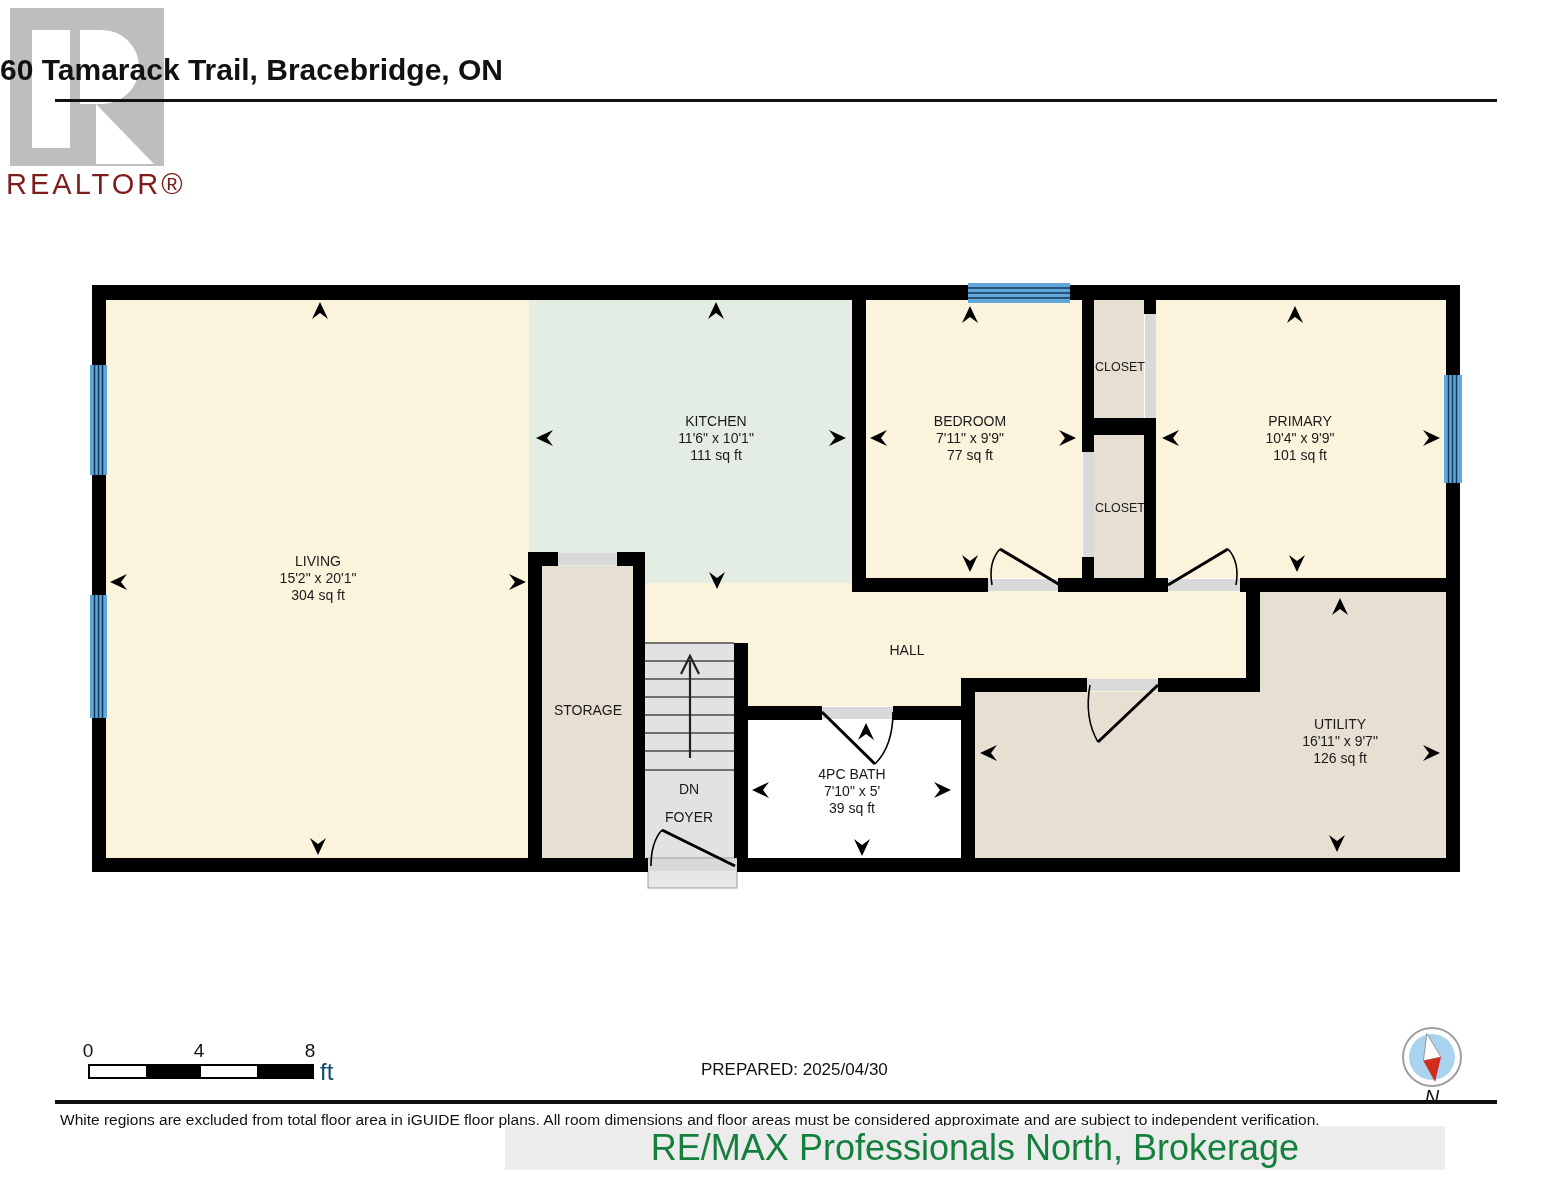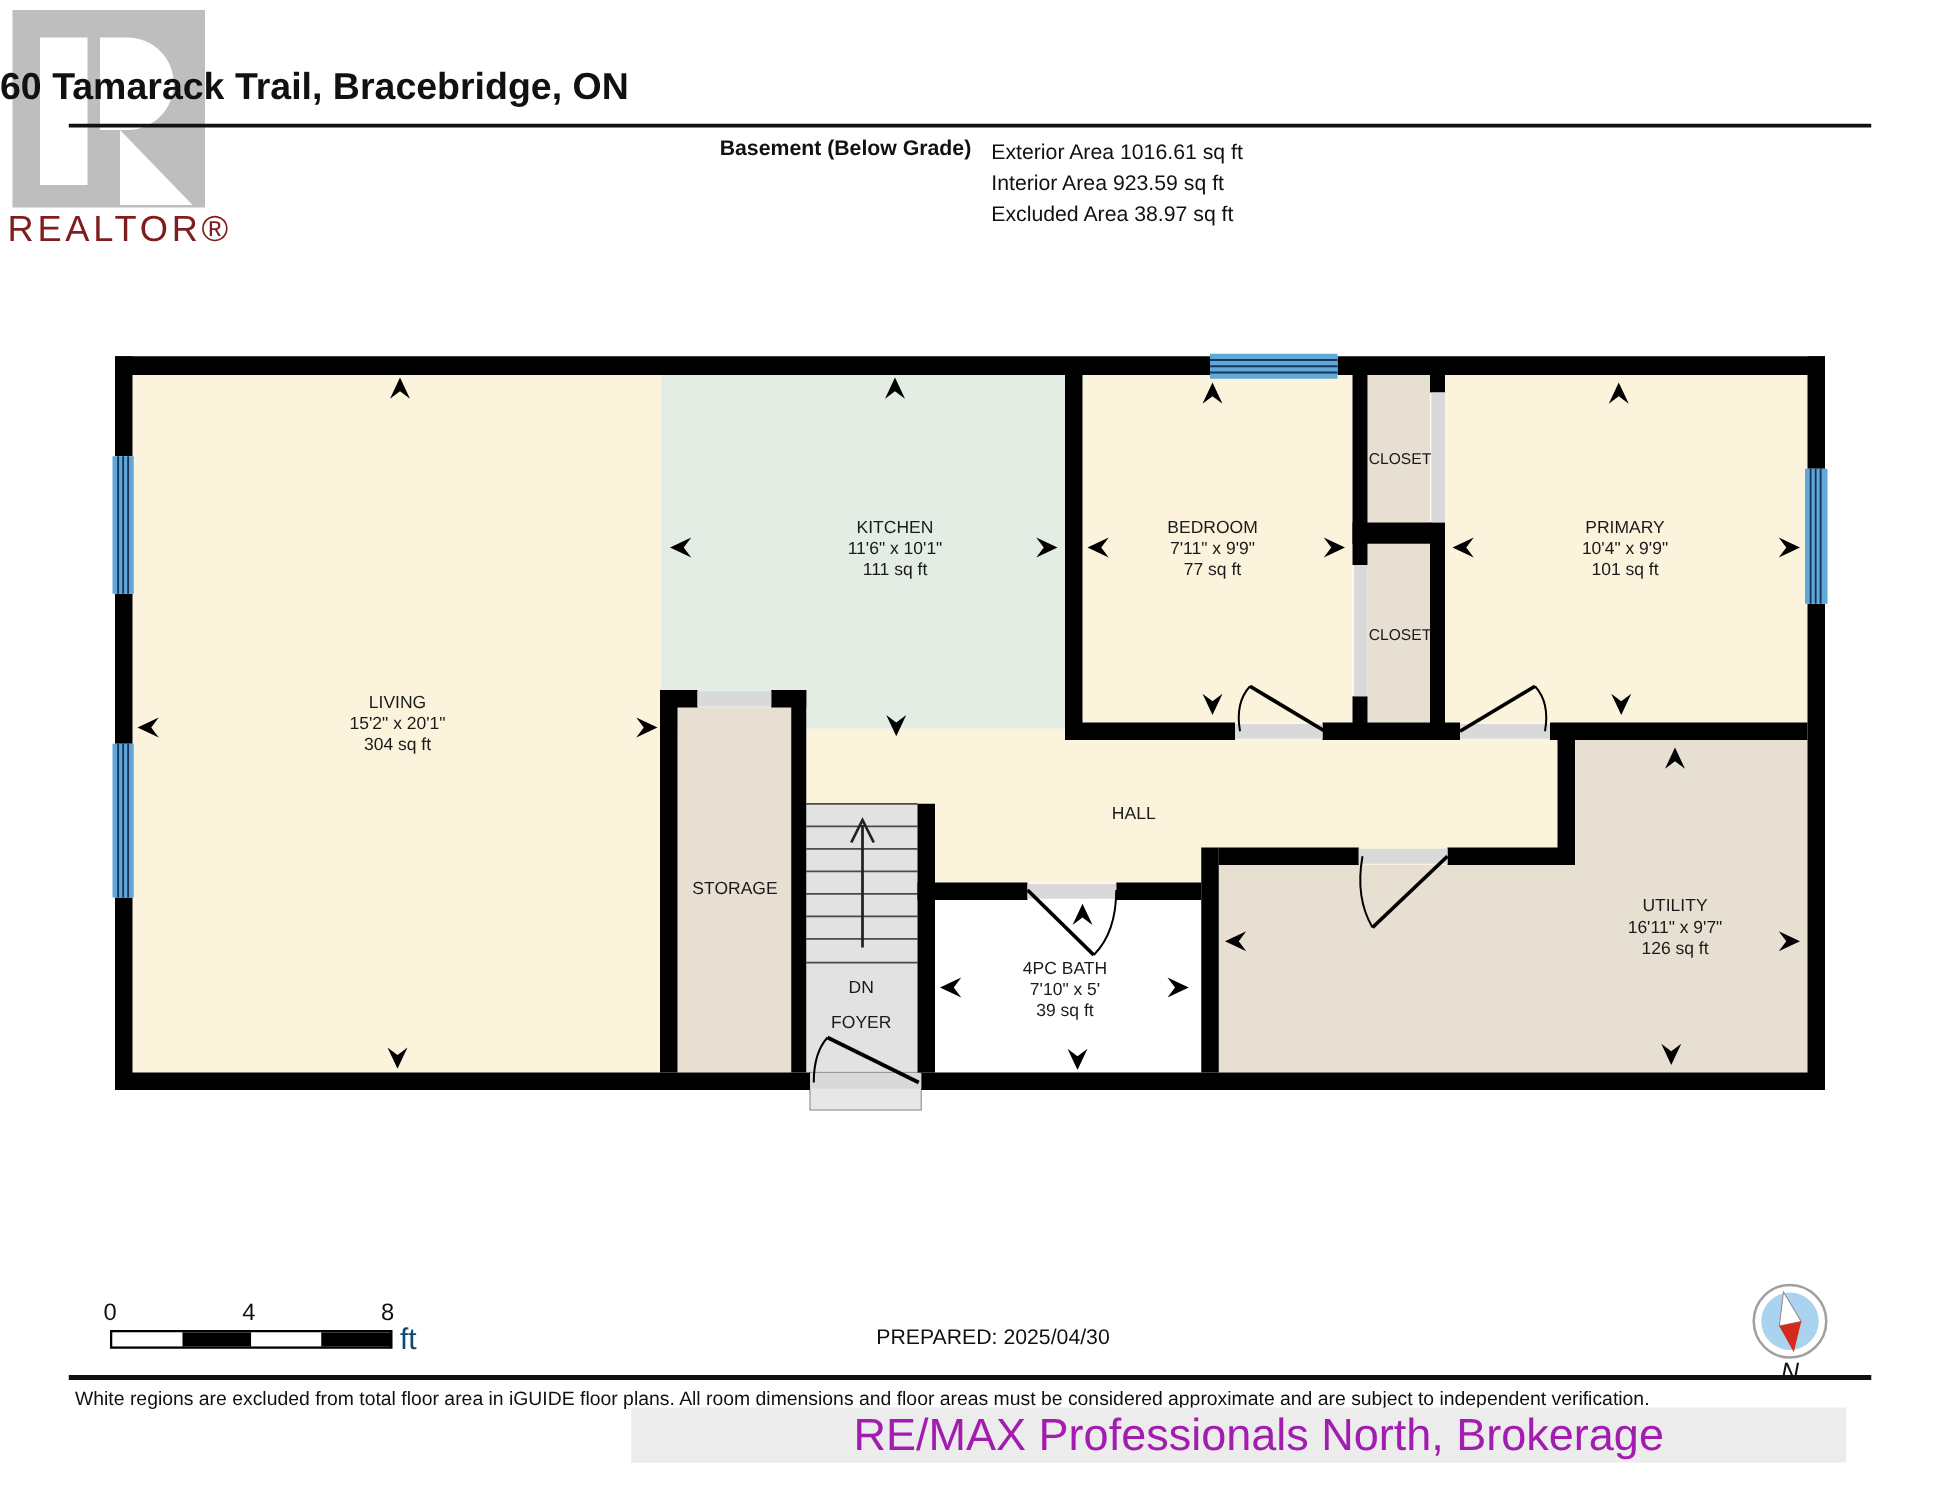--- a/index.html
+++ b/index.html
@@ -16,22 +16,22 @@
                 letter-spacing:3px;z-index:2;}
   .scale-num{position:absolute;top:1040px;font-size:19px;color:#111;z-index:2;width:40px;text-align:center;}
   .scale-unit{position:absolute;left:320px;top:1058px;font-size:24px;color:#0c4a6e;z-index:2;}
   .scale-bar{position:absolute;left:88px;top:1064px;width:222px;height:11px;
              border:2px solid #000;display:flex;z-index:2;}
   .scale-bar span{flex:1 1 0;height:100%;}
   .sb-w{background:#fff;} .sb-b{background:#000;}
   .prepared{position:absolute;left:701px;top:1060px;font-size:17px;font-weight:normal;color:#111;z-index:2;}
   .disclaimer{position:absolute;left:60px;top:1111px;width:1460px;font-size:15.5px;color:#111;z-index:2;}
   .watermark{position:absolute;left:505px;top:1126px;width:940px;height:44px;
-             background:#ececec;color:#a21caf;font-size:36px;text-align:center;
-             line-height:44px;white-space:nowrap;z-index:3;padding-left:32px;}
+             background:#ececec;color:#15803d;font-size:36px;text-align:center;
+             line-height:44px;white-space:nowrap;z-index:3;}
 </style>
 </head>
 <body>
 
 <div class="page">
 
   <svg class="layer-svg" width="1553" height="1200" viewBox="0 0 1553 1200">
     <defs>
       <path id="arr" d="M0 0 L8 17 L0 11 L-8 17 Z"></path>
     </defs>
@@ -237,26 +237,20 @@
       <circle cx="30" cy="33" r="23" fill="#A9D3EE"></circle>
       <g transform="rotate(-12 30 34)">
         <polygon points="30,9 21,35 39,35" fill="#ffffff" stroke="#8a8a8a" stroke-width="0.8"></polygon>
         <polygon points="21,35 39,35 28,58" fill="#D42B1E"></polygon>
       </g>
       <text x="30" y="80" text-anchor="middle" font-size="20" font-style="italic" fill="#111">N</text>
     </g>
   </svg>
 
   <div class="hdr-title">60 Tamarack Trail, Bracebridge, ON</div>
-  <div class="hdr-floor">Basement (Below Grade)</div>
-  <div class="hdr-areas">
-    <div>Exterior Area 1016.61 sq ft</div>
-    <div>Interior Area 923.59 sq ft</div>
-    <div>Excluded Area 38.97 sq ft</div>
-  </div>
   <div class="realtor-word">REALTOR®</div>
 
   <div class="scale-num" style="left:68px;">0</div>
   <div class="scale-num" style="left:179px;">4</div>
   <div class="scale-num" style="left:290px;">8</div>
   <div class="scale-bar">
     <span class="sb-w"></span>
       <span class="sb-b"></span>
       <span class="sb-w"></span>
       <span class="sb-b"></span>

